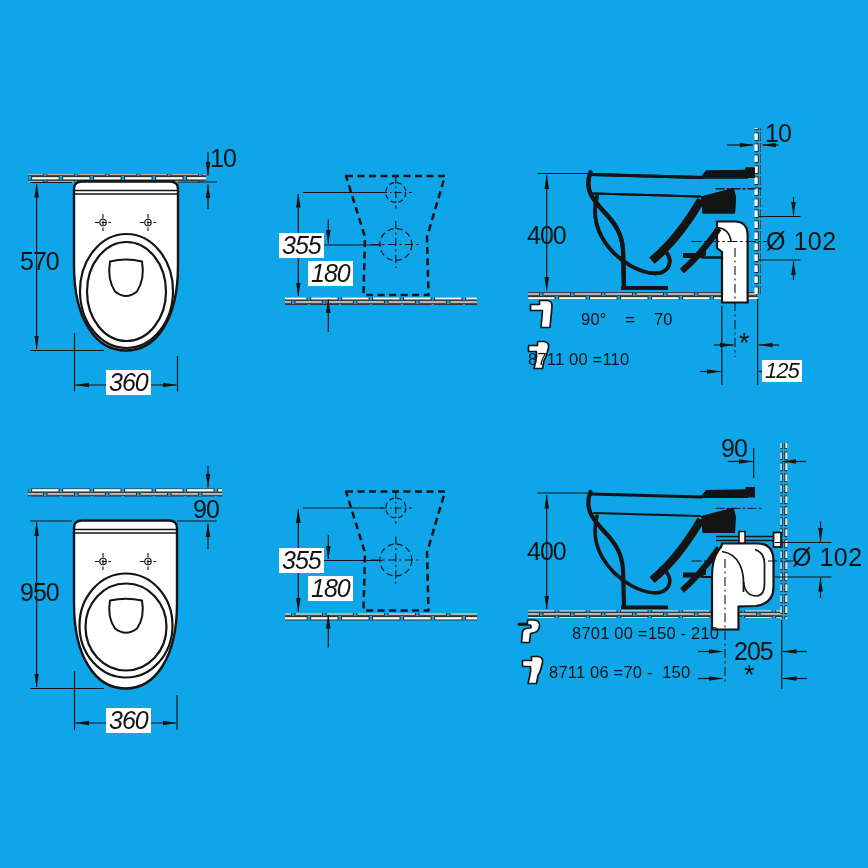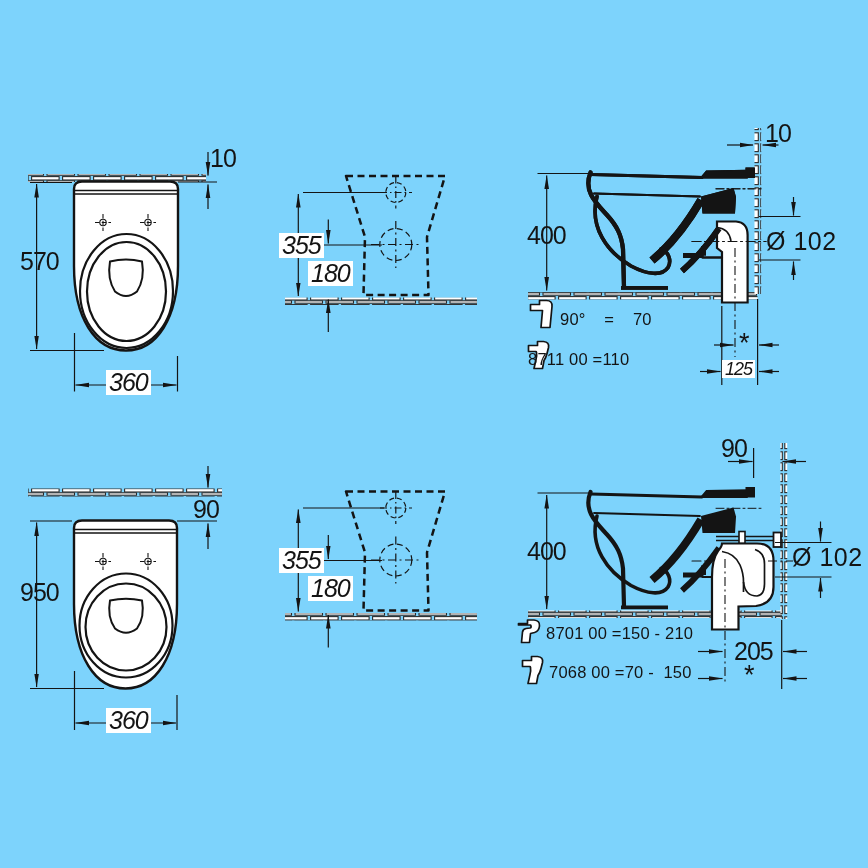--- a/index.html
+++ b/index.html
@@ -1,21 +1,21 @@
 <!DOCTYPE html>
 <html><head>
 <meta charset="utf-8">
 <style>
   html,body{margin:0;padding:0;background:#fff;}
-  .sheet{position:relative;width:868px;height:868px;background:#7dd3fc;overflow:hidden;
+  .sheet{position:relative;width:868px;height:868px;background:#0ea5e9;overflow:hidden;
          font-family:"Liberation Sans",sans-serif;color:#141414;}
   .sheet svg{position:absolute;left:0;top:0;}
   .dim{position:absolute;font-size:25px;letter-spacing:-1px;line-height:1;color:#141414;white-space:pre;}
   .dim.bg{background:#fff;padding:0 3px;font-style:italic;}
-  .dim.small{font-size:18px;}
+  .dim.small{font-size:22px;margin-left:40px;}
   .dim.dia{letter-spacing:0.5px;text-align:center;}
   .code{position:absolute;font-size:16.5px;letter-spacing:0.2px;line-height:1;color:#141414;white-space:pre;}
   .code.wide{word-spacing:14px;}
   .star{font-size:27px;letter-spacing:0;}
 </style>
 </head>
 <body>
 
 <div class="sheet">
 
@@ -226,31 +226,31 @@
 <div class="dim bg" style="left:106px;top:370px">360</div>
 
 <div class="dim bg" style="left:279px;top:233px">355</div>
 <div class="dim bg" style="left:308px;top:261px">180</div>
 
 <div class="dim" style="left:765px;top:121px">10</div>
 <div class="dim" style="left:527px;top:223px">400</div>
 <div class="dim dia" style="left:766px;top:229px">Ø 102</div>
 <div class="dim star" style="left:739px;top:330px">*</div>
 <div class="dim bg small" style="left:722px;top:360px">125</div>
-<div class="code wide" style="left:560px;top:311px">90° = 70</div>
+<div class="code wide" style="left:581px;top:311px">90° = 70</div>
 <div class="code" style="left:528px;top:351px">8711 00 =110</div>
 
 <div class="dim" style="left:193px;top:497px">90</div>
 <div class="dim" style="left:20px;top:580px">950</div>
 <div class="dim bg" style="left:106px;top:708px">360</div>
 
 <div class="dim bg" style="left:279px;top:548px">355</div>
 <div class="dim bg" style="left:308px;top:576px">180</div>
 
 <div class="dim" style="left:721px;top:436px">90</div>
 <div class="dim" style="left:527px;top:539px">400</div>
 <div class="dim dia" style="left:792px;top:545px">Ø 102</div>
 <div class="dim" style="left:734px;top:639px">205</div>
 <div class="dim star" style="left:744px;top:662px">*</div>
-<div class="code" style="left:546px;top:625px">8701 00 =150 - 210</div>
-<div class="code" style="left:549px;top:664px">7068 00 =70 -  150</div>
+<div class="code" style="left:572px;top:625px">8701 00 =150 - 210</div>
+<div class="code" style="left:549px;top:664px">8711 06 =70 -  150</div>
 
 </div>
 
 </body></html>

